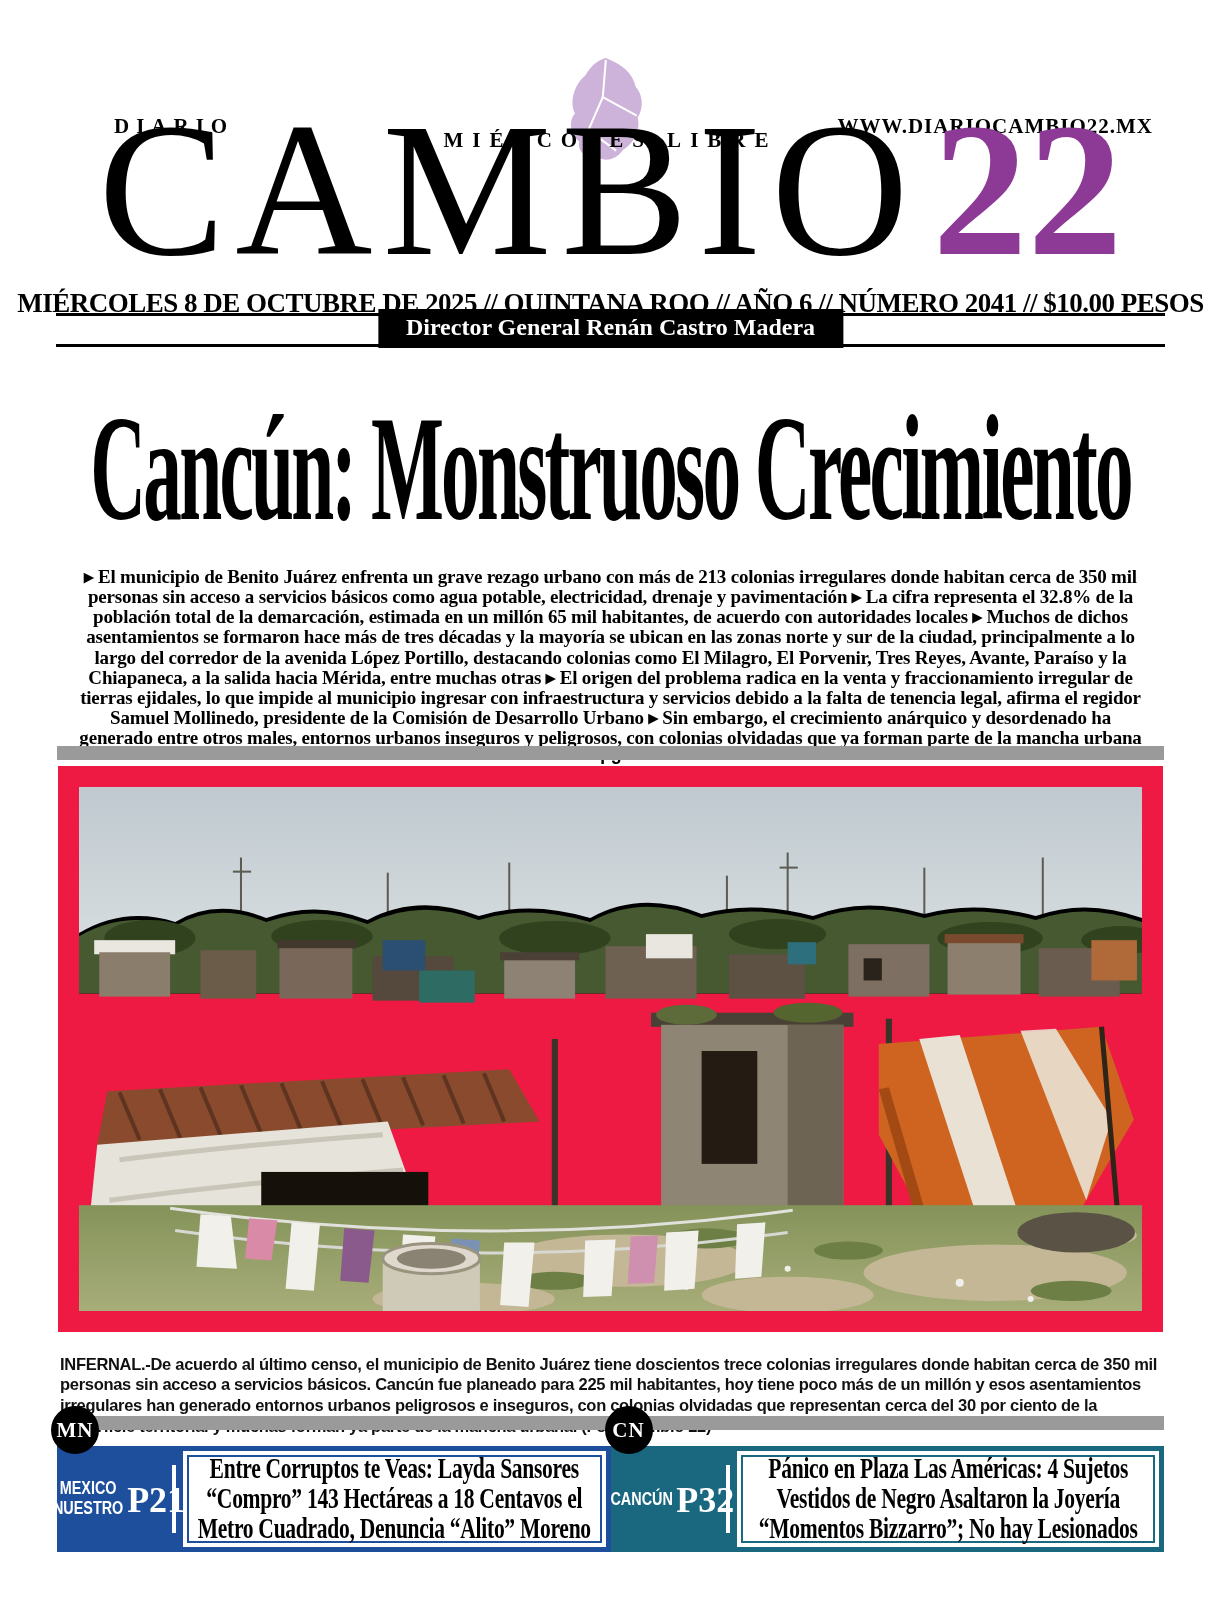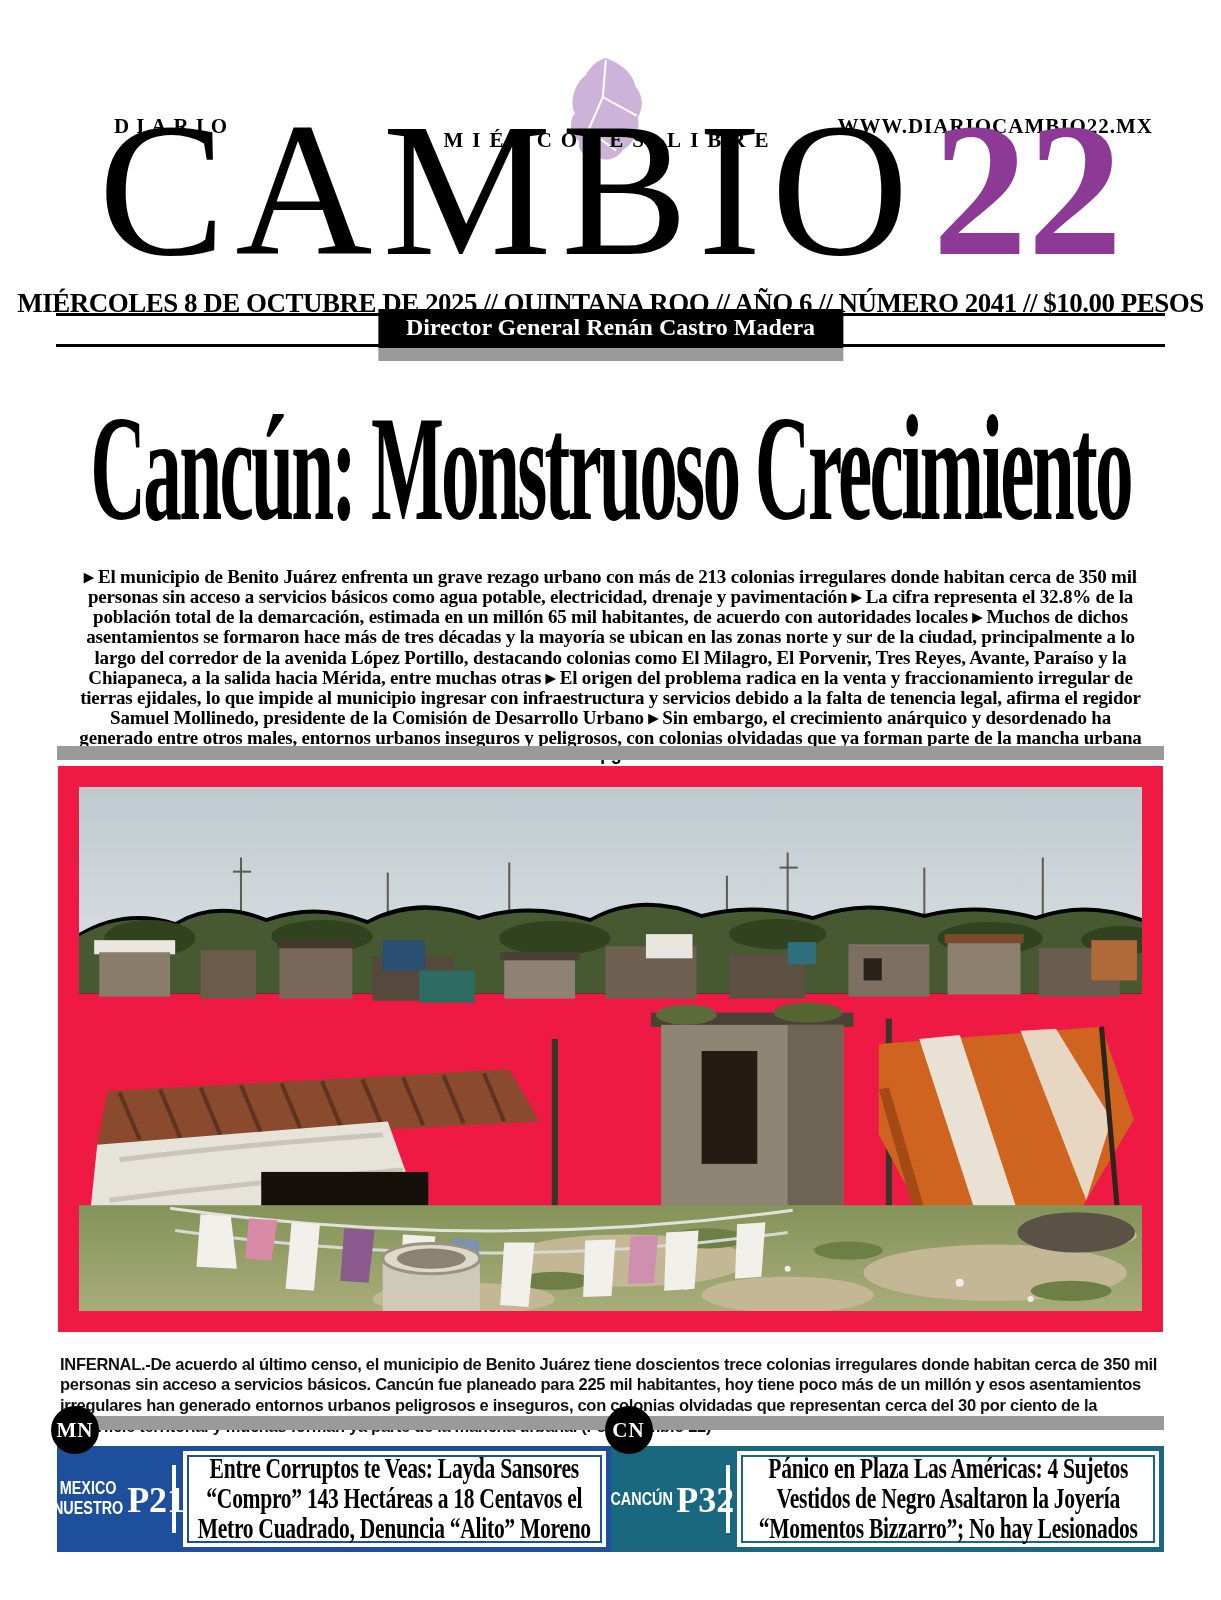--- a/index.html
+++ b/index.html
@@ -19,21 +19,21 @@
   .website{position:absolute;top:114px;right:68px;font-size:21px;font-weight:bold;letter-spacing:1px;}
   .masthead{position:absolute;top:95px;left:0;width:100%;text-align:center;white-space:nowrap;line-height:1;}
   .masthead .m-name{font-size:190px;font-weight:normal;letter-spacing:10px;margin-top:8px;}
   .masthead .m-num{font-size:190px;font-weight:bold;color:var(--purple);margin-left:14px;}
   .dateline{position:absolute;top:288px;left:0;width:100%;text-align:center;
             font-size:27px;font-weight:bold;letter-spacing:-0.5px;}
   .director-row{position:absolute;top:311px;left:56px;right:56px;height:58px;}
   .rule{position:absolute;left:0;right:0;height:3px;background:#000;}
   .rule.r1{top:2px;} .rule.r2{top:33px;}
   .director-wrap{position:absolute;left:50%;transform:translateX(-50%);top:-2px;
-                 display:flex;flex-direction:column;z-index:2;}
+                 display:flex;flex-direction:row;z-index:2;}
   .director-bar{background:#000;color:#fff;font-size:24px;font-weight:bold;
                 padding:5px 28px 7px;white-space:nowrap;}
   .director-shadow{height:13px;background:var(--gray);}
 
   
   .headline{position:absolute;top:382px;left:0;width:100%;height:170px;text-align:center;overflow:visible;}
   .headline span{display:inline-block;font-weight:bold;font-size:84px;letter-spacing:-3px;
                  white-space:nowrap;transform:scale(0.92,1.78);transform-origin:center top;}
   .deck{position:absolute;top:548px;left:72px;right:72px;text-align:center;
         font-size:19px;font-weight:bold;line-height:1.06;letter-spacing:-0.2px;}

